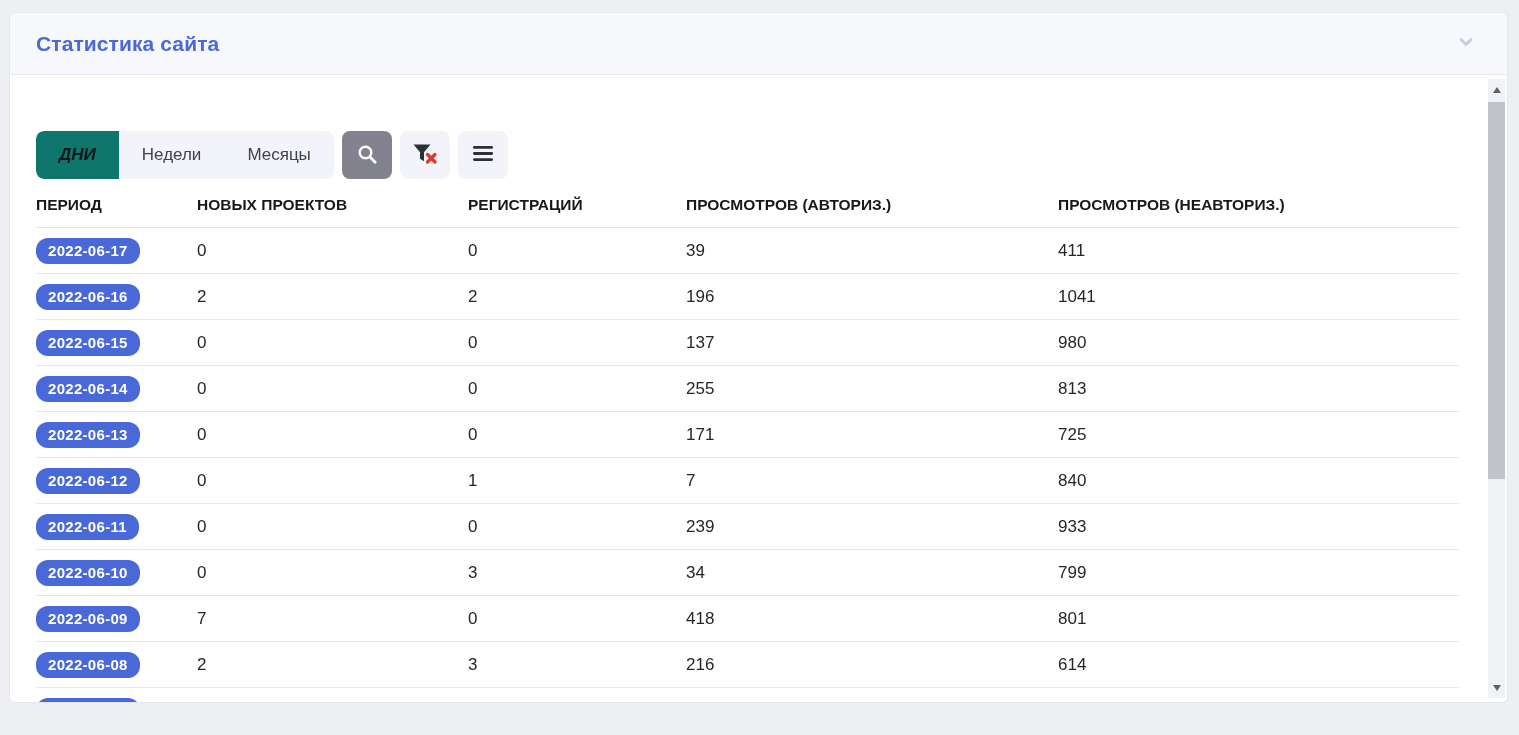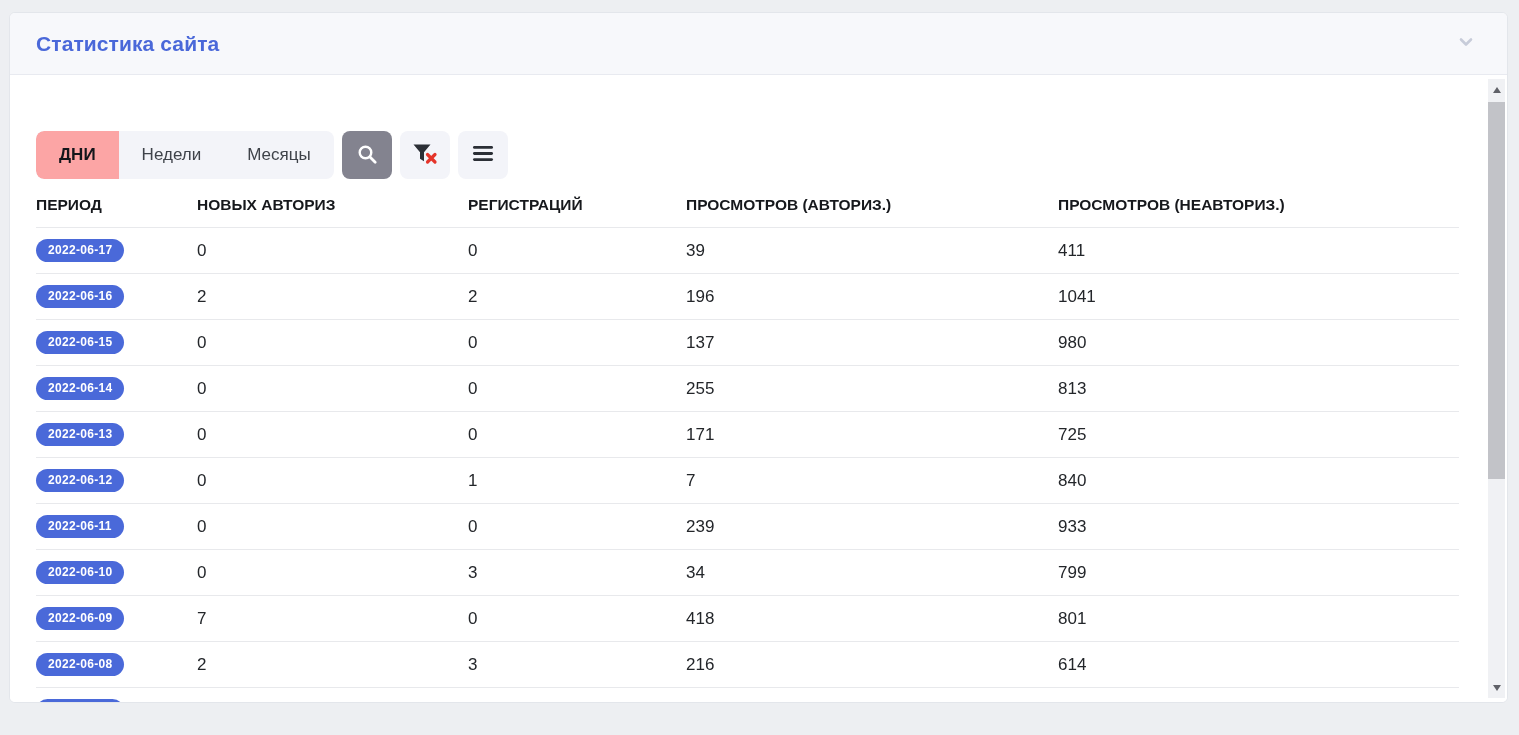--- a/index.html
+++ b/index.html
@@ -59,24 +59,25 @@
   }
   .tab {
     display: flex; align-items: center;
     padding: 0 23px;
     font-size: 17px;
     color: #3f434a;
     cursor: pointer;
     white-space: nowrap;
   }
   .tab.active {
-    background: #fca5a5;
+    background: #0f766e;
     border-radius: 8px 0 0 8px;
     font-weight: 700;
     color: #14161b;
+    font-style: italic;
   }
   .icon-btn {
     width: 50px; height: 48px;
     border: none;
     border-radius: 8px;
     margin-left: 8px;
     display: flex; align-items: center; justify-content: center;
     cursor: pointer;
   }
   .icon-btn.dark { background: #83838f; }
@@ -105,21 +106,21 @@
     height: 46px;
     border-bottom: 1px solid #e8e9ec;
     font-size: 17px;
     color: #23262a;
     vertical-align: middle;
   }
   .period-badge {
     display: inline-block;
     background: #4a69d9;
     color: #ffffff;
-    font-size: 12px;
+    font-size: 15px;
     font-weight: 700;
     letter-spacing: .3px;
     padding: 4px 12px 5px 12px;
     border-radius: 12px;
     cursor: pointer;
   }
   
   .scrollbar {
     position: absolute;
     top: 4px; right: 2px; bottom: 4px;
@@ -214,21 +215,21 @@
         <colgroup>
           <col class="c1">
             <col class="c2">
             <col class="c3">
             <col class="c4">
             <col class="c5">
         </colgroup>
         <thead>
           <tr>
               <th>ПЕРИОД</th>
-              <th>НОВЫХ АВТОРИЗ</th>
+              <th>НОВЫХ ПРОЕКТОВ</th>
               <th>РЕГИСТРАЦИЙ</th>
               <th>ПРОСМОТРОВ (АВТОРИЗ.)</th>
               <th>ПРОСМОТРОВ (НЕАВТОРИЗ.)</th>
             </tr>
         </thead>
         <tbody>
             <tr>
               <td><span class="period-badge">2022-06-17</span></td>
               <td>0</td>
               <td>0</td>

